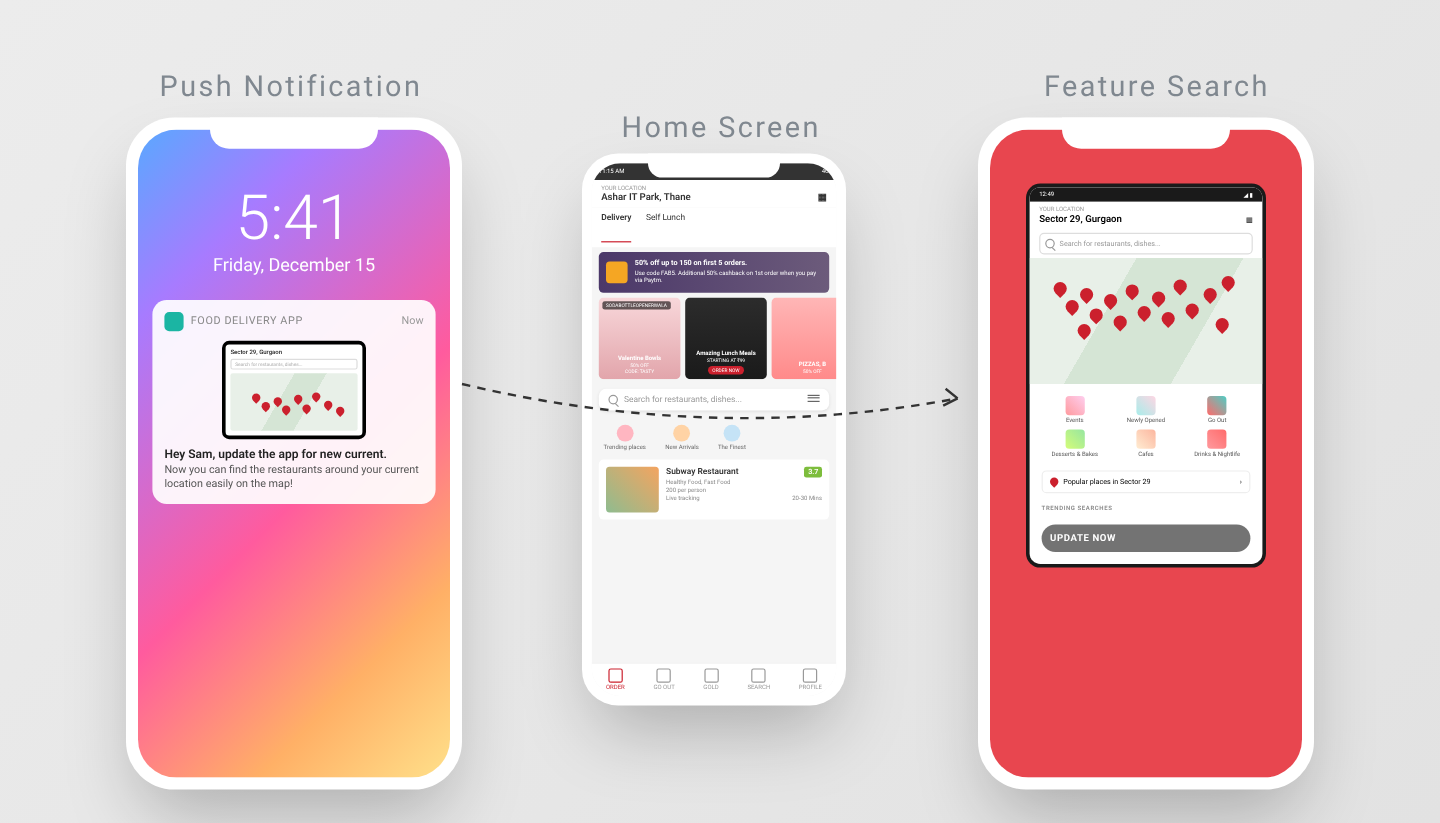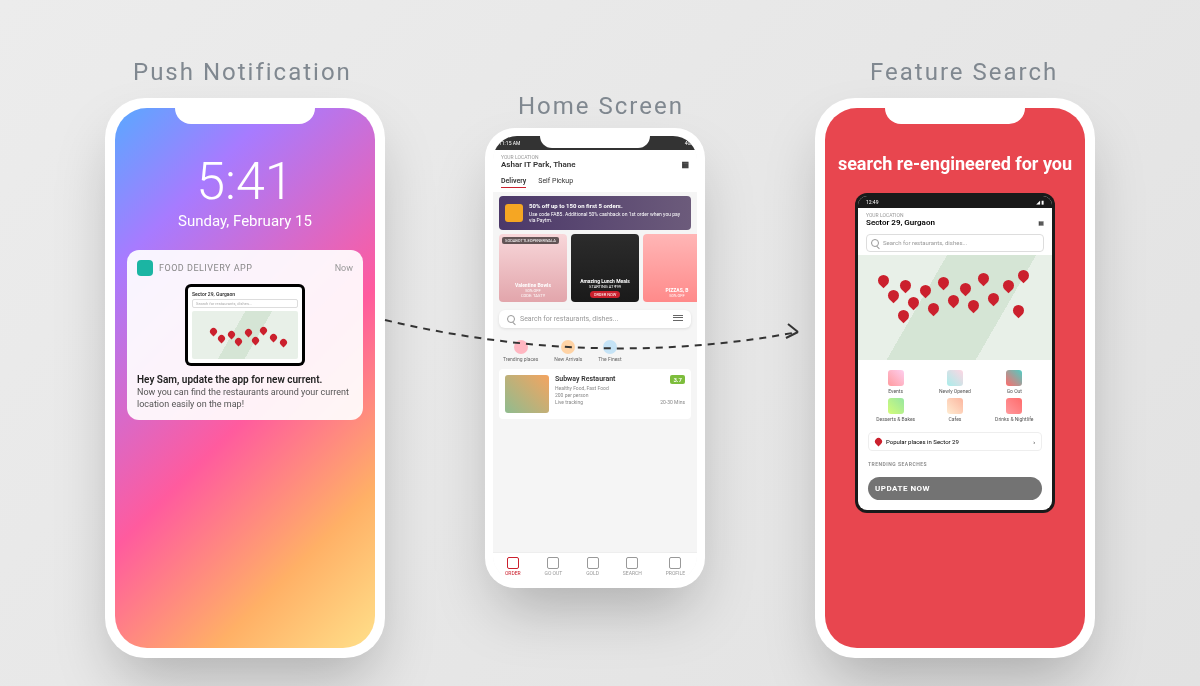--- a/index.html
+++ b/index.html
@@ -32,21 +32,21 @@
 .notif-title{font-size:10px;font-weight:600;color:#222;margin-bottom:2px}
 .notif-body{font-size:9px;color:#555;line-height:1.3}
 
 
 .home{width:100%;height:100%;background:#f5f5f5;font-size:6px;color:#333;display:flex;flex-direction:column}
 .statusbar{height:14px;background:#333;color:#fff;display:flex;justify-content:space-between;align-items:center;padding:0 6px;font-size:5px}
 .locbar{background:#fff;padding:4px 8px}
 .loc-label{font-size:5px;color:#999}
 .loc-text{font-size:8px;font-weight:600;display:flex;justify-content:space-between;align-items:center}
 .tabs{display:flex;gap:12px;padding:4px 8px;background:#fff;font-size:7px}
-.tab{padding-bottom:2px}
+.tab{padding-bottom:16px}
 .tab.active{border-bottom:1.5px solid #cb202d;font-weight:600}
 .promo{margin:4px 6px;background:linear-gradient(90deg,#4b3869,#6c5b7b);border-radius:4px;padding:6px;color:#fff;display:flex;gap:6px;align-items:center}
 .promo-icon{width:18px;height:18px;background:#f5a623;border-radius:3px;flex-shrink:0}
 .promo-text{font-size:5px;line-height:1.3}
 .promo-title{font-weight:700;font-size:6px;margin-bottom:1px}
 .carousel{display:flex;gap:4px;padding:0 6px;overflow:hidden}
 .carousel-item{flex:0 0 68px;height:68px;border-radius:4px;position:relative;overflow:hidden;color:#fff;font-size:5px;display:flex;flex-direction:column;justify-content:flex-end;padding:4px}
 .c1{background:linear-gradient(180deg,#f8d7da,#e2a5ab)}
 .c2{background:linear-gradient(180deg,#2c2c2c,#1a1a1a)}
 .c3{background:linear-gradient(180deg,#ffb6b6,#ff8a8a)}
@@ -106,21 +106,21 @@
 
 <div class="label" style="top:58px;left:133px">Push Notification</div>
 <div class="label" style="top:92px;left:518px">Home Screen</div>
 <div class="label" style="top:58px;left:870px">Feature Search</div>
 
 <div class="phone phone-large" style="top:98px;left:105px">
   <div class="notch"></div>
   <div class="screen">
     <div class="lockscreen">
       <div class="time">5:41</div>
-      <div class="date">Sunday, February 15</div>
+      <div class="date">Friday, December 15</div>
       <div class="notif-card">
         <div class="notif-head">
           <div class="notif-app">
             <div class="app-icon"></div>
             <span>FOOD DELIVERY APP</span>
           </div>
           <div class="notif-now">Now</div>
         </div>
         <div class="mini-phone">
           <div class="mini-screen">
@@ -158,21 +158,21 @@
       </div>
       <div class="locbar">
         <div class="loc-label">YOUR LOCATION</div>
         <div class="loc-text">
             <span>Ashar IT Park, Thane</span>
             <span>▦</span>
           </div>
       </div>
       <div class="tabs">
         <div class="tab active">Delivery</div>
-        <div class="tab">Self Pickup</div>
+        <div class="tab">Self Lunch</div>
       </div>
       <div class="promo">
         <div class="promo-icon"></div>
         <div class="promo-text">
           <div class="promo-title">50% off up to 150 on first 5 orders.</div>
           <div>Use code FAB5. Additional 50% cashback on 1st order when you pay via Paytm.</div>
         </div>
       </div>
       <div class="carousel">
         <div class="carousel-item c1">
@@ -254,21 +254,20 @@
           </div>
       </div>
     </div>
   </div>
 </div>
 
 <div class="phone phone-large" style="top:98px;left:815px">
   <div class="notch"></div>
   <div class="screen">
     <div class="feature">
-      <div class="feature-title">search re-engineered for you</div>
       <div class="inner-phone">
         <div class="inner-screen">
           <div class="inner-status">
               <span>12:49</span>
               <span>◢ ▮</span>
             </div>
           <div class="inner-loc">
             <div class="inner-loc-label">YOUR LOCATION</div>
             <div style="display:flex;justify-content:space-between;align-items:center">
                 <span class="inner-loc-text">Sector 29, Gurgaon</span>

